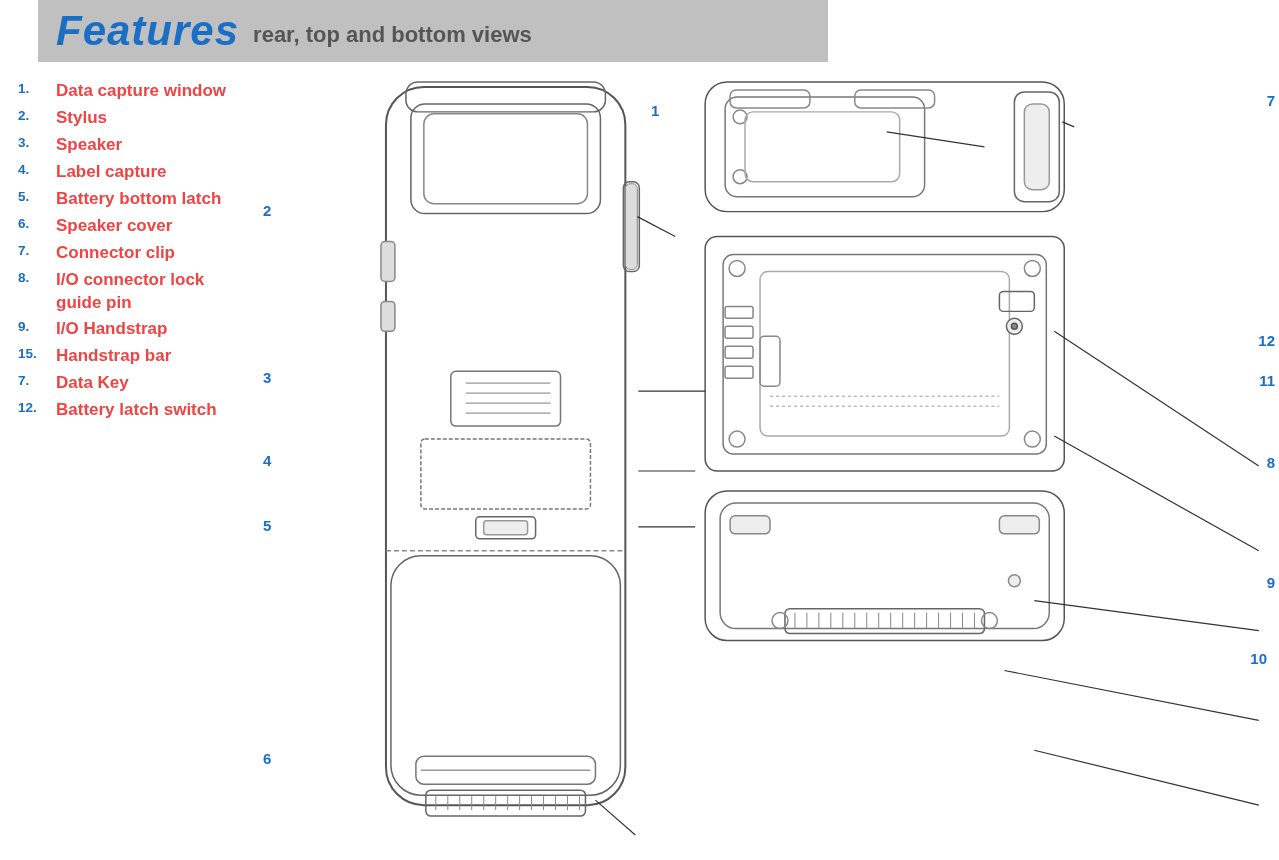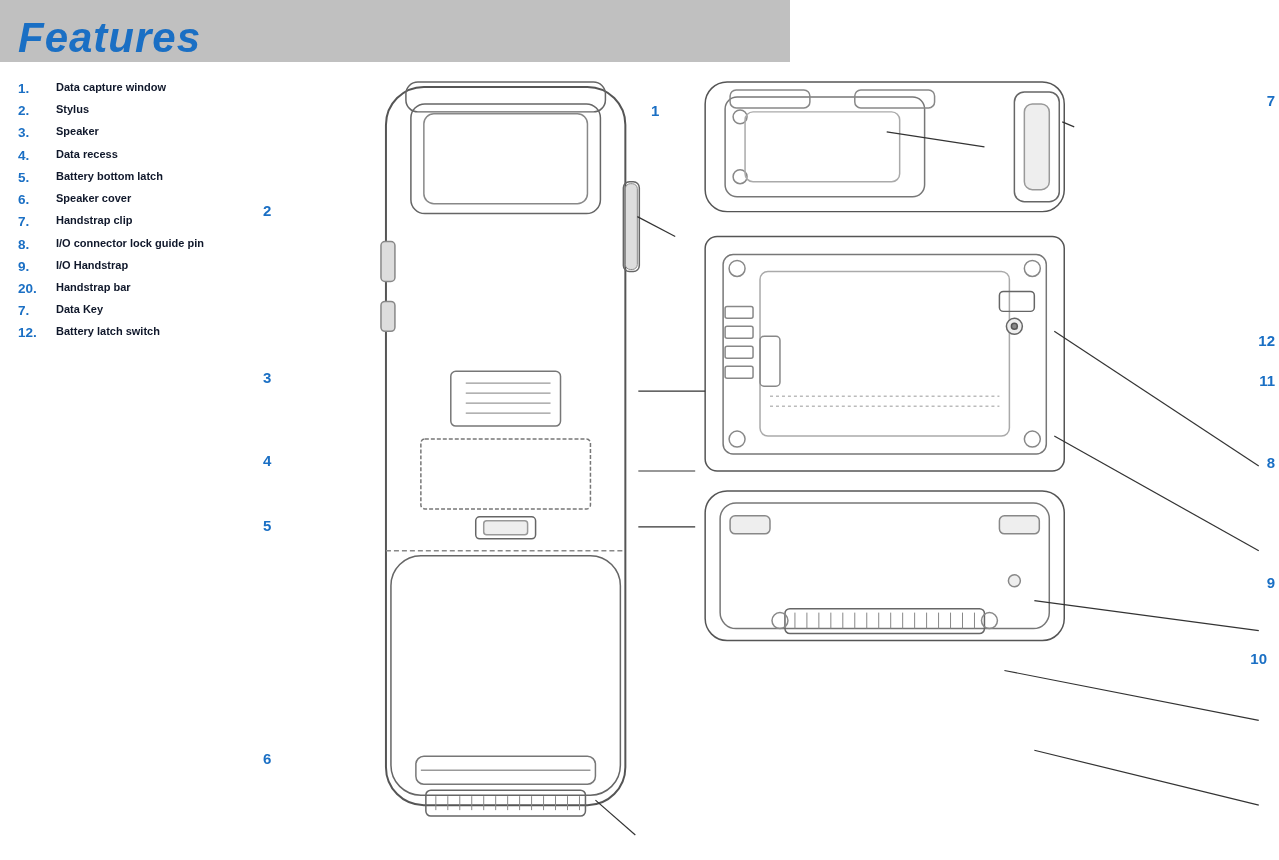--- a/index.html
+++ b/index.html
@@ -11,22 +11,23 @@
       overflow: hidden;
       position: relative;
     }
 
     
     #header {
       background: #c0c0c0;
       width: 790px;
       height: 62px;
       display: flex;
-      align-items: flex-end;
+      align-items: center;
       padding-left: 18px;
+      margin-left: 38px;
     }
     #header .title-features {
       font-size: 42px;
       font-weight: bold;
       color: #1a6fc4;
       font-style: italic;
       letter-spacing: 1px;
     }
     #header .title-sub {
       font-size: 22px;
@@ -56,23 +57,23 @@
       font-size: 13.5px;
       line-height: 1.35;
     }
     .legend-num {
       color: #1a6fc4;
       font-weight: bold;
       min-width: 38px;
       font-size: 13.5px;
     }
     .legend-text {
-      color: #0f172a;
-      font-weight: bold;
-      font-size: 11px;
+      color: #ef4444;
+      font-weight: bold;
+      font-size: 17px;
     }
 
     
     #diagram {
       flex: 1;
       position: relative;
     }
 
     
     #diagram svg {
@@ -89,64 +90,65 @@
       font-size: 15px;
       font-weight: bold;
       color: #1a6fc4;
     }
   </style>
 </head>
 <body>
 
 <div id="header">
   <span class="title-features">Features</span>
+  <span class="title-sub">rear, top and bottom views</span>
 </div>
 
 <div id="content">
 
   <div id="legend">
 
   <div class="legend-item">
         <span class="legend-num">1.</span>
         <span class="legend-text">Data capture window</span>
       </div>
       <div class="legend-item">
         <span class="legend-num">2.</span>
         <span class="legend-text">Stylus</span>
       </div>
       <div class="legend-item">
         <span class="legend-num">3.</span>
         <span class="legend-text">Speaker</span>
       </div>
       <div class="legend-item">
         <span class="legend-num">4.</span>
-        <span class="legend-text">Data recess</span>
+        <span class="legend-text">Label capture</span>
       </div>
       <div class="legend-item">
         <span class="legend-num">5.</span>
         <span class="legend-text">Battery bottom latch</span>
       </div>
       <div class="legend-item">
         <span class="legend-num">6.</span>
         <span class="legend-text">Speaker cover</span>
       </div>
       <div class="legend-item">
         <span class="legend-num">7.</span>
-        <span class="legend-text">Handstrap clip</span>
+        <span class="legend-text">Connector clip</span>
       </div>
       <div class="legend-item">
         <span class="legend-num">8.</span>
         <span class="legend-text">I/O connector lock guide pin</span>
       </div>
       <div class="legend-item">
         <span class="legend-num">9.</span>
         <span class="legend-text">I/O Handstrap</span>
       </div>
       <div class="legend-item">
-        <span class="legend-num">20.</span>
+        <span class="legend-num">15.</span>
         <span class="legend-text">Handstrap bar</span>
       </div>
       <div class="legend-item">
         <span class="legend-num">7.</span>
         <span class="legend-text">Data Key</span>
       </div>
       <div class="legend-item">
         <span class="legend-num">12.</span>
         <span class="legend-text">Battery latch switch</span>
       </div>

